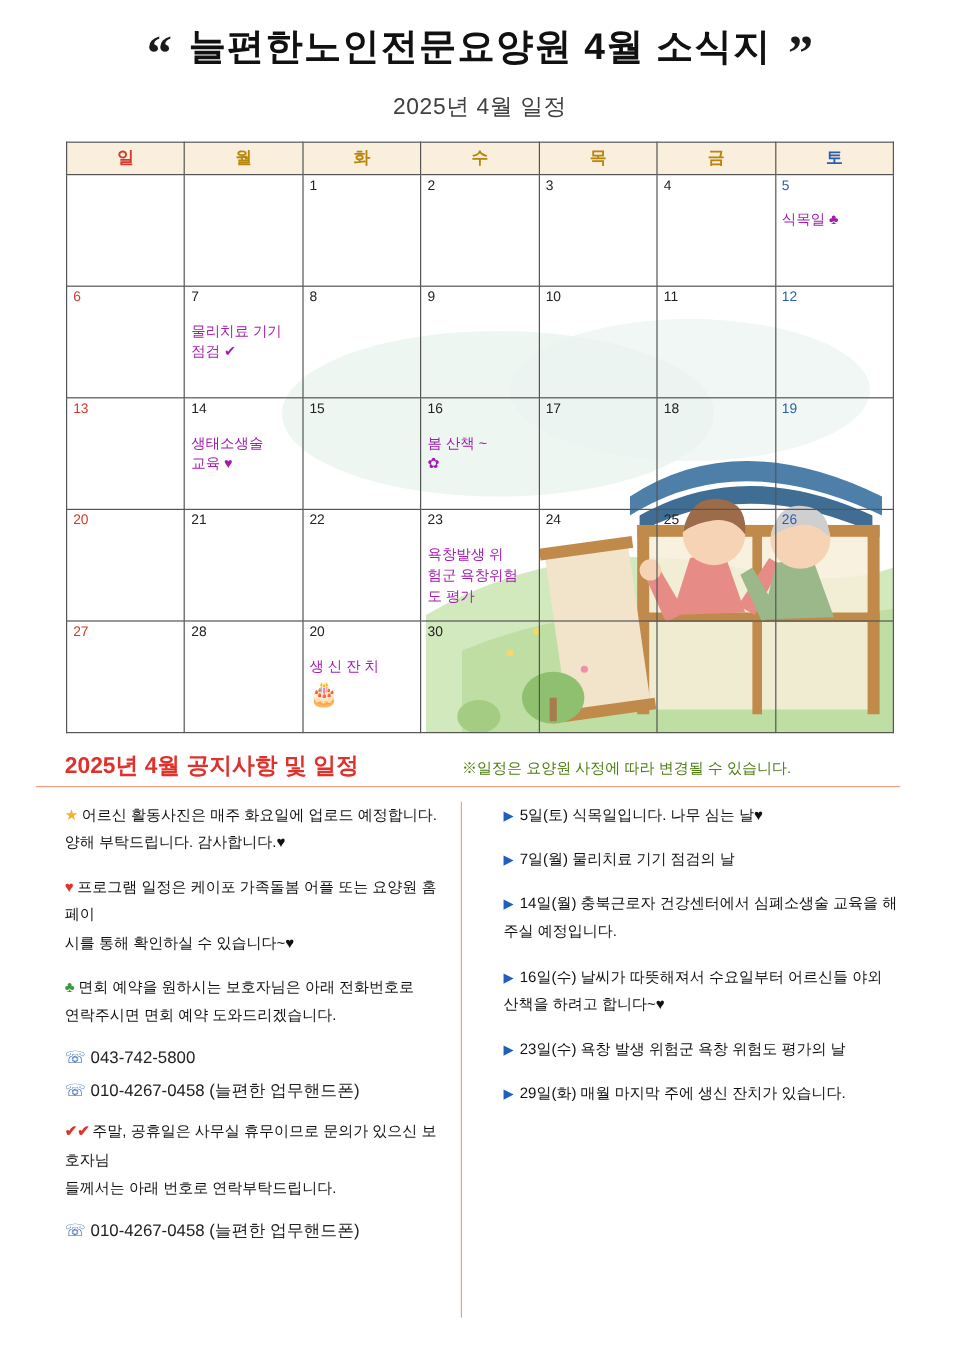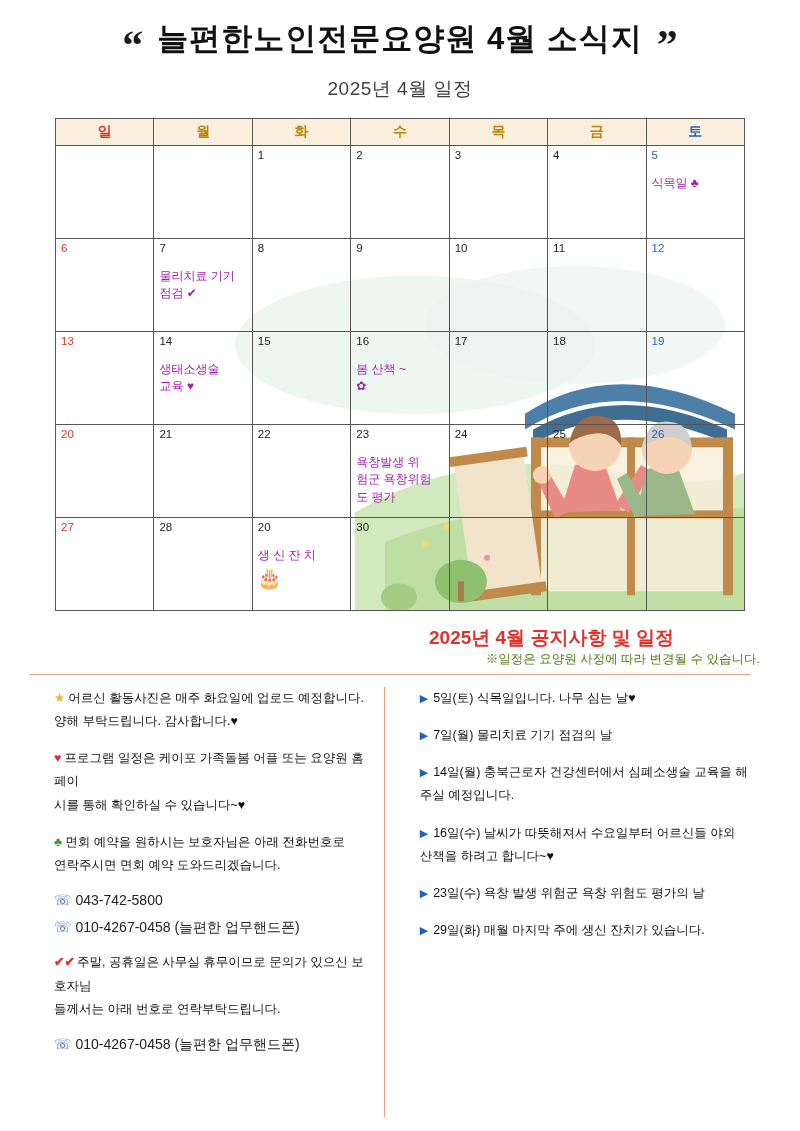--- a/index.html
+++ b/index.html
@@ -108,21 +108,20 @@
     width: 690px; height: 100%;
     z-index: 1;
     pointer-events: none;
   }
 
   
   .notice-head {
     display: flex;
     align-items: flex-end;
     margin-top: 14px;
-    flex-direction: column;
   }
   .notice-title {
     font-size: 19px;
     font-weight: bold;
     color: #e0322c;
     width: 345px;
     padding-left: 14px;
     box-sizing: border-box;
   }
   .notice-note {

